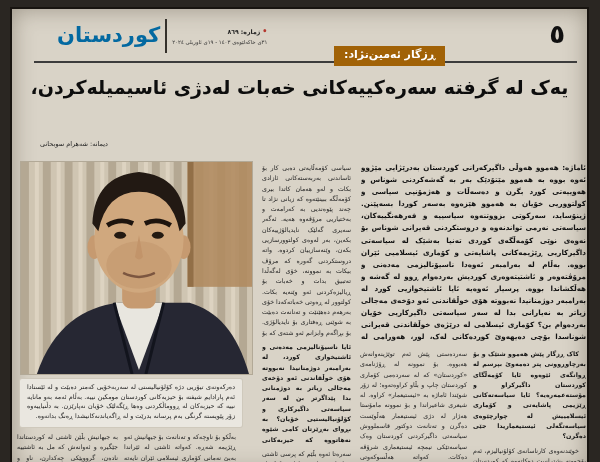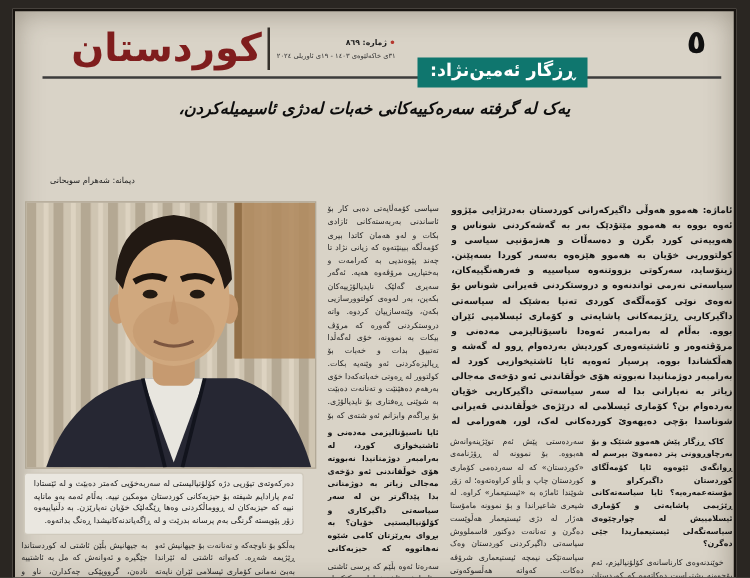--- a/index.html
+++ b/index.html
@@ -6,36 +6,36 @@
   .stage{position:relative;width:600px;height:462px;overflow:hidden;background:#2a2622;
          font-family:"DejaVu Sans",sans-serif;direction:rtl;}
   .page{position:absolute;left:10px;top:7px;width:579px;height:466px;background:#d9d3c7;
         border:2px solid #181410;box-sizing:border-box;
         box-shadow:inset 0 0 22px rgba(60,50,35,.38);}
   .page *{box-sizing:border-box;}
 
   
   .pageno{position:absolute;right:22px;top:10px;font-size:26px;font-weight:bold;color:#101010;}
   .rule{position:absolute;left:22px;right:10px;top:52px;height:2px;background:#3c3c3c;}
-  .badge{position:absolute;left:322px;top:37px;background:#0f766e;color:#ffffff;
-         font-size:14px;font-weight:bold;padding:2px 10px 4px;line-height:1.3;z-index:2;
+  .badge{position:absolute;left:322px;top:37px;background:#a16207;color:#ffffff;
+         font-size:11px;font-weight:bold;padding:2px 10px 4px;line-height:1.3;z-index:2;
          direction:rtl;white-space:nowrap;}
   .logo-wrap{position:absolute;left:45px;top:10px;display:flex;align-items:center;gap:5px;direction:ltr;}
-  .logo{color:#7f1d1d;font-size:31px;font-weight:bold;line-height:1.3;direction:rtl;}
+  .logo{color:#0369a1;font-size:21px;font-weight:bold;line-height:1.3;direction:rtl;}
   .logo-divider{width:2px;height:34px;background:#35312b;}
   .issue-box{display:flex;flex-direction:column;justify-content:center;gap:3px;direction:rtl;}
   .issue-line{font-size:6.2px;color:#1f1f1f;display:flex;align-items:center;gap:2px;
               direction:rtl;font-weight:bold;white-space:nowrap;}
   .issue-bullet{color:#b5372e;font-size:8px;line-height:1;}
   .date-line{font-size:5.4px;color:#333;white-space:nowrap;}
 
   
   .headline{position:absolute;left:0;right:0;top:62px;text-align:center;direction:rtl;
             color:#0d0d0d;font-weight:bold;z-index:1;}
-  .headline span{display:block;font-size:13px;line-height:33px;letter-spacing:-0.2px;font-style:italic;}
+  .headline span{display:block;font-size:19px;line-height:33px;letter-spacing:-0.2px;}
   .byline{position:absolute;left:20px;top:131px;width:84px;font-size:6.5px;font-weight:normal;
           color:#222;text-align:center;direction:rtl;}
 
   
   .photo{position:absolute;left:8px;top:152px;width:233px;height:214px;
          border:1px solid #b2a997;overflow:hidden;background:#c9bfae;}
   .photo svg{display:block;width:100%;height:100%;}
 
   
   .txt{position:absolute;direction:rtl;text-align:justify;color:#242424;

